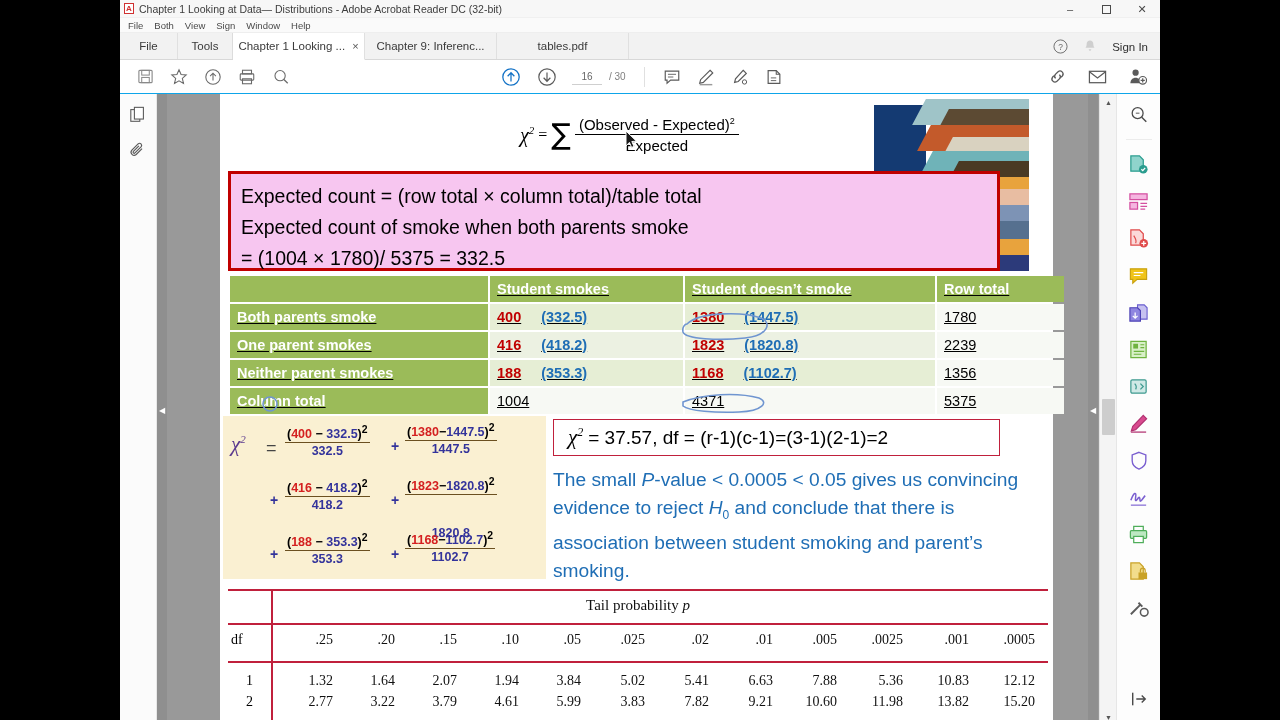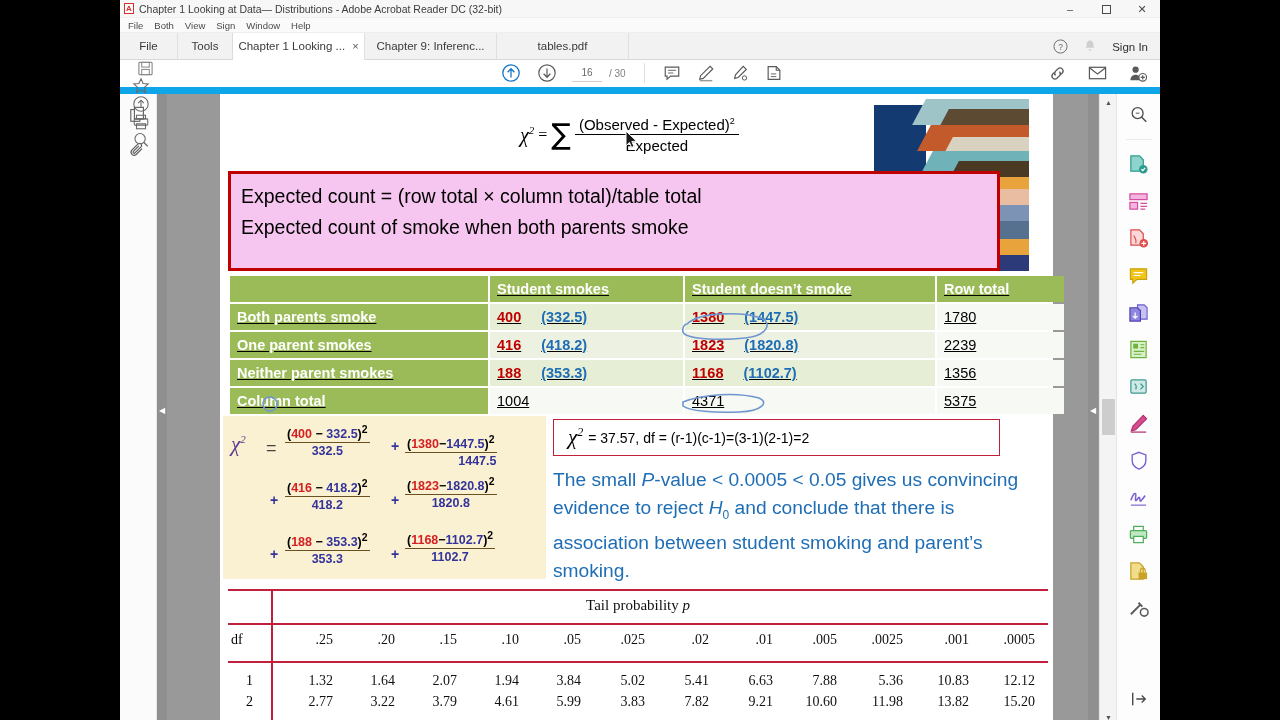--- a/index.html
+++ b/index.html
@@ -70,24 +70,23 @@
   .tabstrip-right {
     position: absolute; right: 0; top: 0; height: 27px;
     display: flex; align-items: center; gap: 14px; padding-right: 12px;
   }
   .tb-ic { width: 16px; height: 16px; display: flex; align-items: center; justify-content: center; }
   .signin { font-size: 11.5px; color: #2f2f2f; }
 
   
   .toolbar {
     height: 34px; background: #ffffff;
-    display: flex; 
-    border-bottom: 7px solid #0ea5e9;
+    display: flex; align-items: center;
+    border-bottom: 1px solid #0ea5e9;
     position: relative;
-    flex-direction: column;
   }
   .tool {
     width: 26px; height: 26px; margin-left: 8px;
     display: flex; align-items: center; justify-content: center;
   }
   .tool:first-child { margin-left: 12px; }
   .tool svg { display: block; }
   .nav-group {
     position: absolute; left: 378px; display: flex; align-items: center; gap: 4px;
   }
@@ -224,21 +223,21 @@
   .cred { color: #d42020; }
   .cblue { color: #33339b; }
   .cplus { position: absolute; font-size: 14px; font-weight: bold; color: #33339b; }
 
   
   .resbox {
     position: absolute; left: 333px; top: 325px; width: 447px; height: 37px;
     border: 1.5px solid #c0203c; background: #ffffff;
     display: flex; align-items: center; padding-left: 14px;
   }
-  .resbox .rtext { font-size: 14px; color: #000; white-space: nowrap; }
+  .resbox .rtext { font-size: 19px; color: #000; white-space: nowrap; }
   .resbox .ichi { font-style: italic; font-family: "Liberation Serif", serif; font-size: 21px; }
   .resbox .ichi sup { font-size: 12px; }
 
   .concl {
     position: absolute; left: 333px; top: 372px; width: 500px;
     font-size: 19.2px; line-height: 28px; color: #1f6eb5;
   }
   .concl i { font-style: italic; }
   .concl sub { font-size: 12px; }
 
@@ -471,20 +470,21 @@
             <span class="sigma">∑</span>
             <span class="frac">
               <span class="num"><span>(Observed  -  Expected)</span><sup>2</sup></span>
               <span class="den">Expected</span>
             </span>
           </div>
 
           <div class="pinkbox">
             <div class="pinkline">Expected count = (row total  ×  column total)/table total</div>
             <div class="pinkline">Expected count of smoke when both parents smoke</div>
+            <div class="pinkline">= (1004  ×  1780)/ 5375 = 332.5</div>
           </div>
 
           <table class="ctable">
             <colgroup>
               <col style="width:258px">
                 <col style="width:193px">
                 <col style="width:250px">
                 <col style="width:127px">
             </colgroup>
             <tbody>
@@ -533,32 +533,32 @@
 
           <div class="calcpanel">
             <span class="calc-chi">χ<sup>2</sup></span>
             <span class="calc-eq">=</span>
 
             <span class="cfrac" style="left:62px;top:8px;">
               <span class="cn">(<span class="cred">400</span> <span>−</span> <span class="cblue">332.5</span>)<sup>2</sup></span>
               <span class="cd">332.5</span>
             </span>
             <span class="cplus" style="left:168px;top:22px;">+</span>
-            <span class="cfrac" style="left:182px;top:18px;align-items:flex-end;">
+            <span class="cfrac" style="left:182px;top:6px;">
               <span class="cn">(<span class="cred">1380</span><span>−</span><span class="cblue">1447.5</span>)<sup>2</sup></span>
               <span class="cd">1447.5</span>
             </span>
 
             <span class="cplus" style="left:47px;top:76px;">+</span>
             <span class="cfrac" style="left:62px;top:62px;">
               <span class="cn">(<span class="cred">416</span> <span>−</span> <span class="cblue">418.2</span>)<sup>2</sup></span>
               <span class="cd">418.2</span>
             </span>
             <span class="cplus" style="left:168px;top:76px;">+</span>
-            <span class="cfrac" style="left:182px;top:60px;">
+            <span class="cfrac" style="left:182px;top:60px;gap:30px;">
               <span class="cn">(<span class="cred">1823</span><span>−</span><span class="cblue">1820.8</span>)<sup>2</sup></span>
               <span class="cd">1820.8</span>
             </span>
 
             <span class="cplus" style="left:47px;top:130px;">+</span>
             <span class="cfrac" style="left:62px;top:116px;">
               <span class="cn">(<span class="cred">188</span> <span>−</span> <span class="cblue">353.3</span>)<sup>2</sup></span>
               <span class="cd">353.3</span>
             </span>
             <span class="cplus" style="left:168px;top:130px;">+</span>

